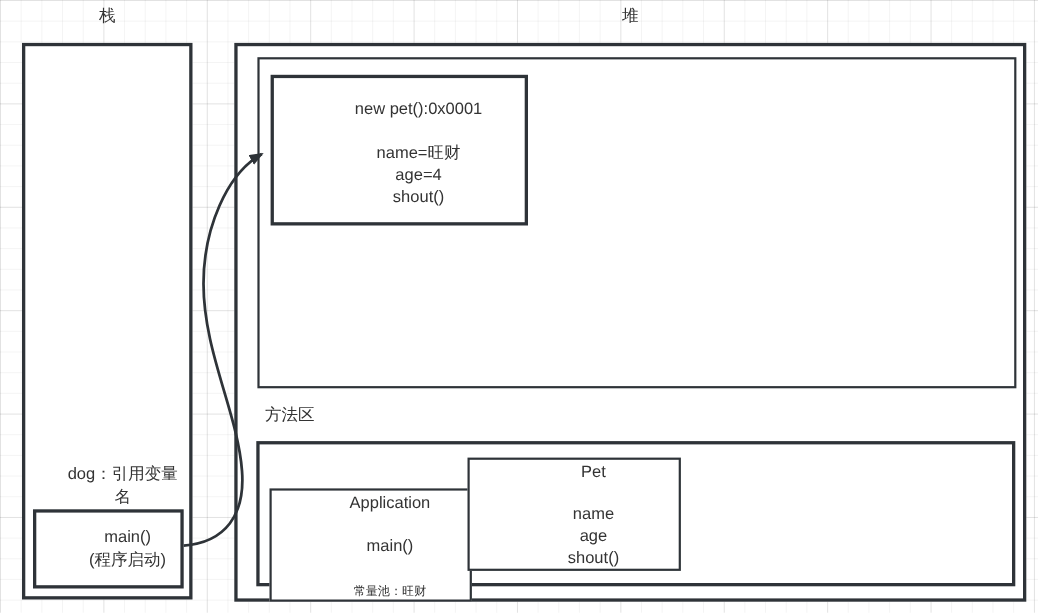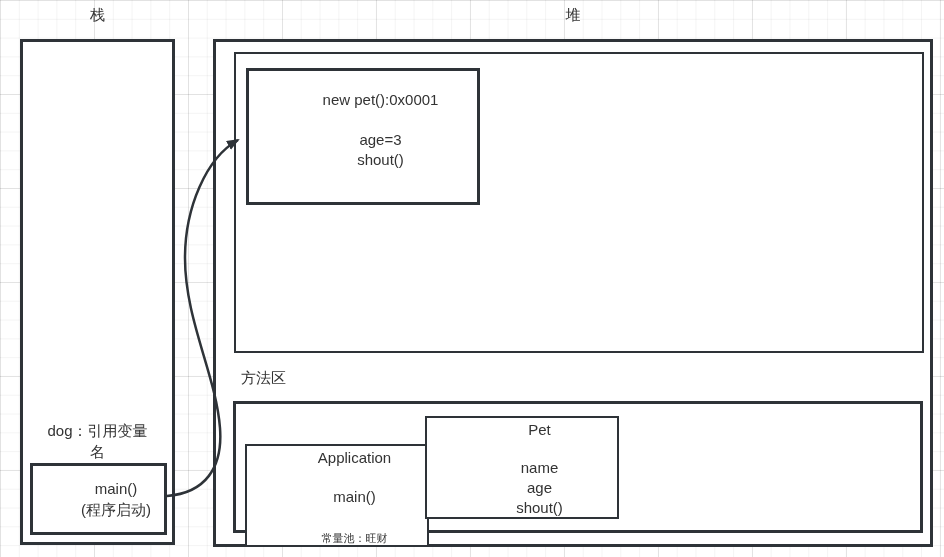--- a/index.html
+++ b/index.html
@@ -68,21 +68,21 @@
   .app-box .box-title { margin-top: 2px; text-align: center; font-size: 15px; line-height: 20px; }
   .app-box .box-method { margin-top: 19px; text-align: center; font-size: 15px; line-height: 20px; }
   .app-box .box-pool { margin-top: 21px; text-align: center; font-size: 11px; line-height: 20px; }
 
   .pet-box .box-title { margin-top: 2px; text-align: center; font-size: 15px; line-height: 20px; }
   .pet-box .box-members { margin-top: 18px; text-align: center; font-size: 15px; line-height: 20px; }
 
   .main-box .inner { padding-top: 12px; text-align: center; font-size: 15px; line-height: 21px; }
 
   .dog-label {
-    left: 22px; top: 420px; width: 151px;
+    left: 36px; top: 420px; width: 151px;
     text-align: center;
     font-size: 15px; line-height: 21px;
   }
 
   .arrow-layer {
     position: absolute;
     left: 0; top: 0;
     width: 944px; height: 557px;
     pointer-events: none;
     z-index: 50;
@@ -98,21 +98,22 @@
 
   <div class="shape stack-rect"></div>
 
   <div class="shape heap-rect"></div>
 
   <div class="shape thin heap-inner-rect"></div>
 
   <div class="shape newpet-box">
     <div class="box-title">new pet():0x0001</div>
     <div class="box-fields">
-      <div>age=3</div>
+      <div>name=旺财</div>
+      <div>age=4</div>
       <div>shout()</div>
     </div>
   </div>
 
   <div class="label methodarea-label">方法区</div>
   <div class="shape methodarea-rect"></div>
 
   <div class="shape thin app-box">
     <div class="box-title">Application</div>
     <div class="box-method">main()</div>

